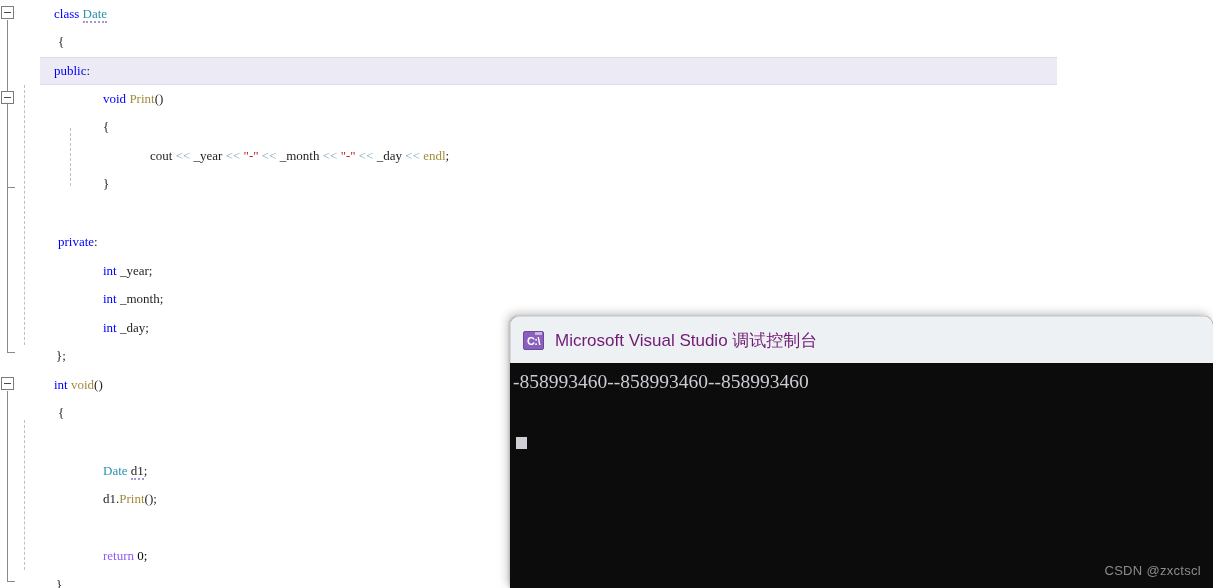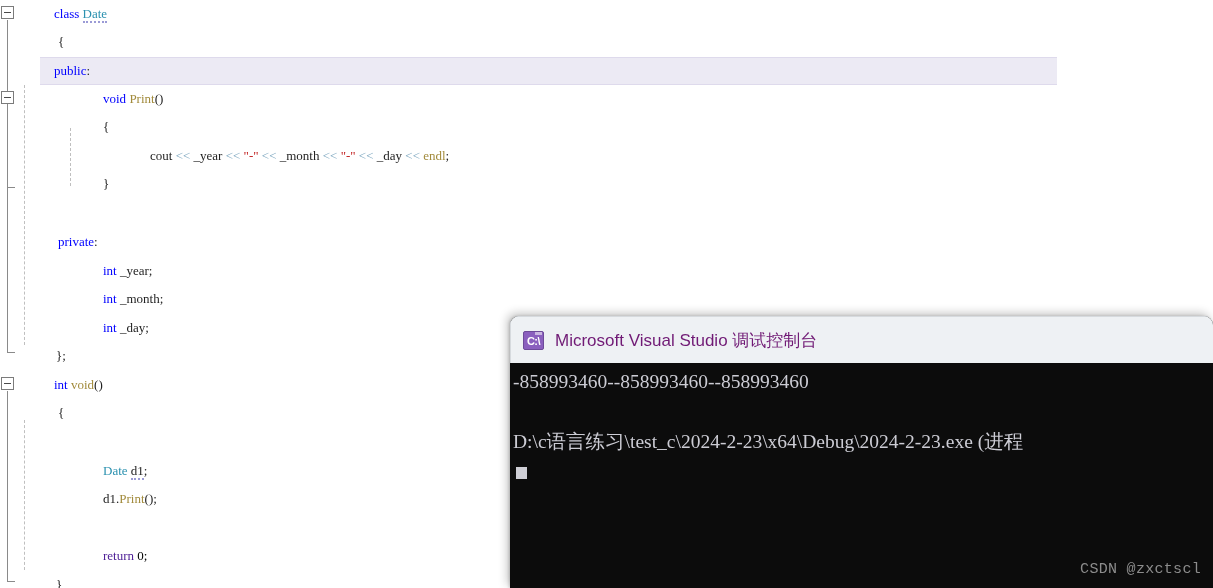--- a/index.html
+++ b/index.html
@@ -46,21 +46,21 @@
     left: 14px;
     top: 0;
   }
 
   
   .kw   { color: #0000ff; }
   .type { color: #2b91af; }
   .fn   { color: #a28b3c; }
   .str  { color: #c12020; }
   .op   { color: #7fa8c0; }
-  .ret  { color: #4c1d95; }
+  .ret  { color: #8b5cf6; }
   .num  { color: #000000; }
   .pln  { color: #1f1f1f; }
   .dotted { border-bottom: 2px dotted #9b9bd6; }
 
   
   .outline-box {
     position: absolute;
     width: 13px;
     height: 13px;
     border: 1px solid #7b7b7b;
@@ -166,22 +166,22 @@
     width: 11px;
     height: 12px;
     background: #cfcfd6;
     vertical-align: -1px;
     margin-left: 3px;
   }
   #watermark {
     position: absolute;
     right: 12px;
     bottom: 10px;
-    font-family: Liberation Mono, monospace;
-    font-size: 15px;
+    font-family: Liberation Sans, sans-serif;
+    font-size: 13px;
     color: #8c8c8c;
     letter-spacing: 0.3px;
   }
 </style>
 </head>
 <body>
 
 <div id="editor">
 
   <div class="outline-box" style="left:1px; top:6px;"></div>
@@ -291,18 +291,17 @@
     <div id="console-icon">
       <div class="cbar"></div>
       <div class="cglyph">C:\</div>
     </div>
     <div id="console-title-text">Microsoft Visual Studio 调试控制台</div>
   </div>
 
   <div id="console-body">
     <div class="con-line">-858993460--858993460--858993460</div>
     <div class="con-blank"></div>
-    <div class="con-line">D:\c语言练习\test_c\2024-2-23\x64\Debug\2024-2-23.exe (进程</div>
     <div class="con-line"><span class="cursor-block"></span></div>
 
     <div id="watermark">CSDN @zxctscl</div>
   </div>
 </div>
 
 </body></html>

